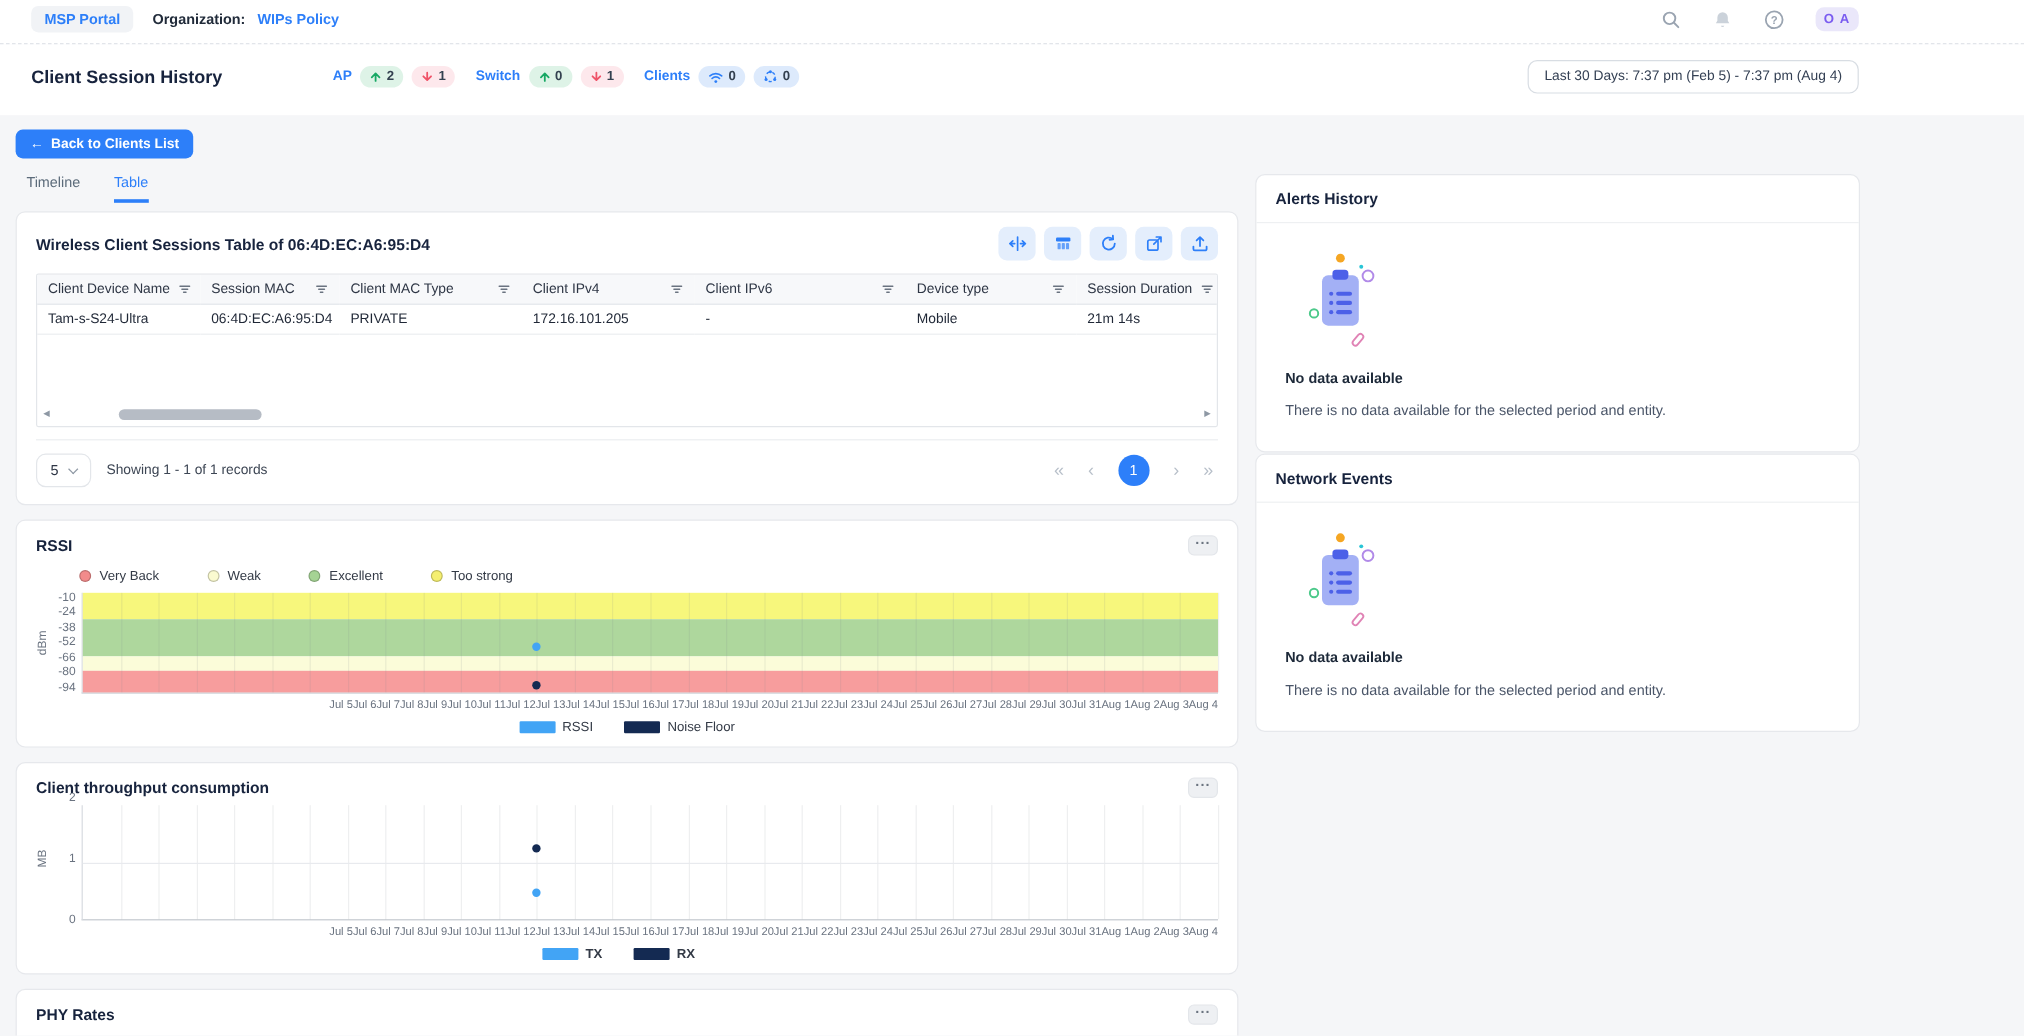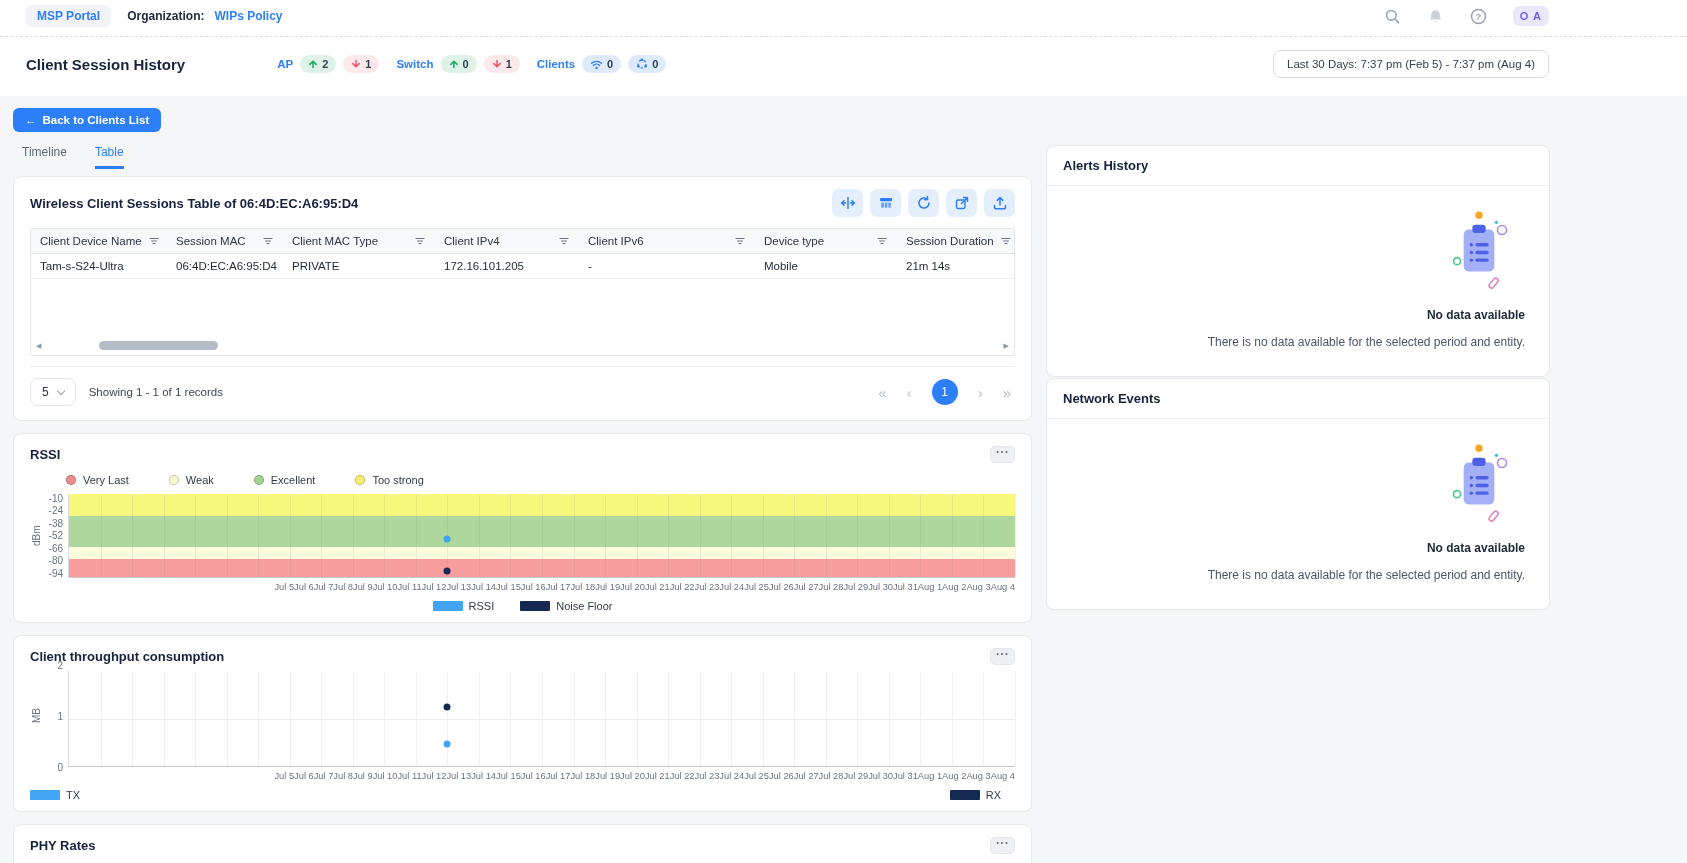--- a/index.html
+++ b/index.html
@@ -98,27 +98,27 @@
   [data-chart="throughput"] .plot{height:96px;margin-top:6px;}
   .band{position:absolute;left:0;right:0;}
   .gridv{position:absolute;top:0;bottom:0;width:1px;background:rgba(120,130,140,0.13);}
   .gridh{position:absolute;left:0;right:0;height:1px;background:#e8eaee;}
   .dot{position:absolute;width:7px;height:7px;border-radius:50%;transform:translate(-50%,-50%);}
   .xlabels{display:flex;justify-content:flex-end;margin-left:38px;padding-top:4px;
     font-size:9.3px;color:#6a7380;}
   .xlabels span{white-space:nowrap;}
   .chart-legend{display:flex;gap:26px;margin-top:8px;font-size:11px;color:#333a46;}
   .chart-legend.center{justify-content:center;}
-  .chart-legend.right{justify-content:space-between;padding-right:14px;}
+  .chart-legend.right{justify-content:center;padding-right:14px;font-weight:bold;}
   .cl-item{display:inline-flex;align-items:center;gap:6px;}
   .cl-swatch{width:30px;height:10px;border-radius:1px;display:inline-block;}
 
   
   .empty-card .card-head{padding:12px 16px;border-bottom:1px solid #eef0f2;}
-  .empty-body{display:flex;flex-direction:column;align-items:flex-end;text-align:center;
+  .empty-body{display:flex;flex-direction:column;align-items:flex-start;text-align:center;
     padding:22px 24px 27px;}
   .empty-title{font-size:12px;font-weight:bold;color:#1d2939;margin-top:8px;}
   .empty-msg{font-size:12px;color:#4a5568;margin-top:13px;}
 
   .phy-card{padding:12px 16px 40px;}
 </style>
 </head>
 <body>
 
 <div>
@@ -366,21 +366,21 @@
 
         <section class="card chart-card">
           <div class="card-head">
             <h2 class="card-title">RSSI</h2>
             <button class="more-btn">...</button>
           </div>
           <div data-chart="rssi">
               <div class="legend-top">
                 <span class="lt-item">
                   <span class="lt-swatch" style="background: rgb(242, 139, 139);"></span>
-                  <span>Very Last</span>
+                  <span>Very Back</span>
                 </span>
                 <span class="lt-item">
                   <span class="lt-swatch" style="background: rgb(250, 250, 208);"></span>
                   <span>Weak</span>
                 </span>
                 <span class="lt-item">
                   <span class="lt-swatch" style="background: rgb(165, 211, 148);"></span>
                   <span>Excellent</span>
                 </span>
                 <span class="lt-item">

